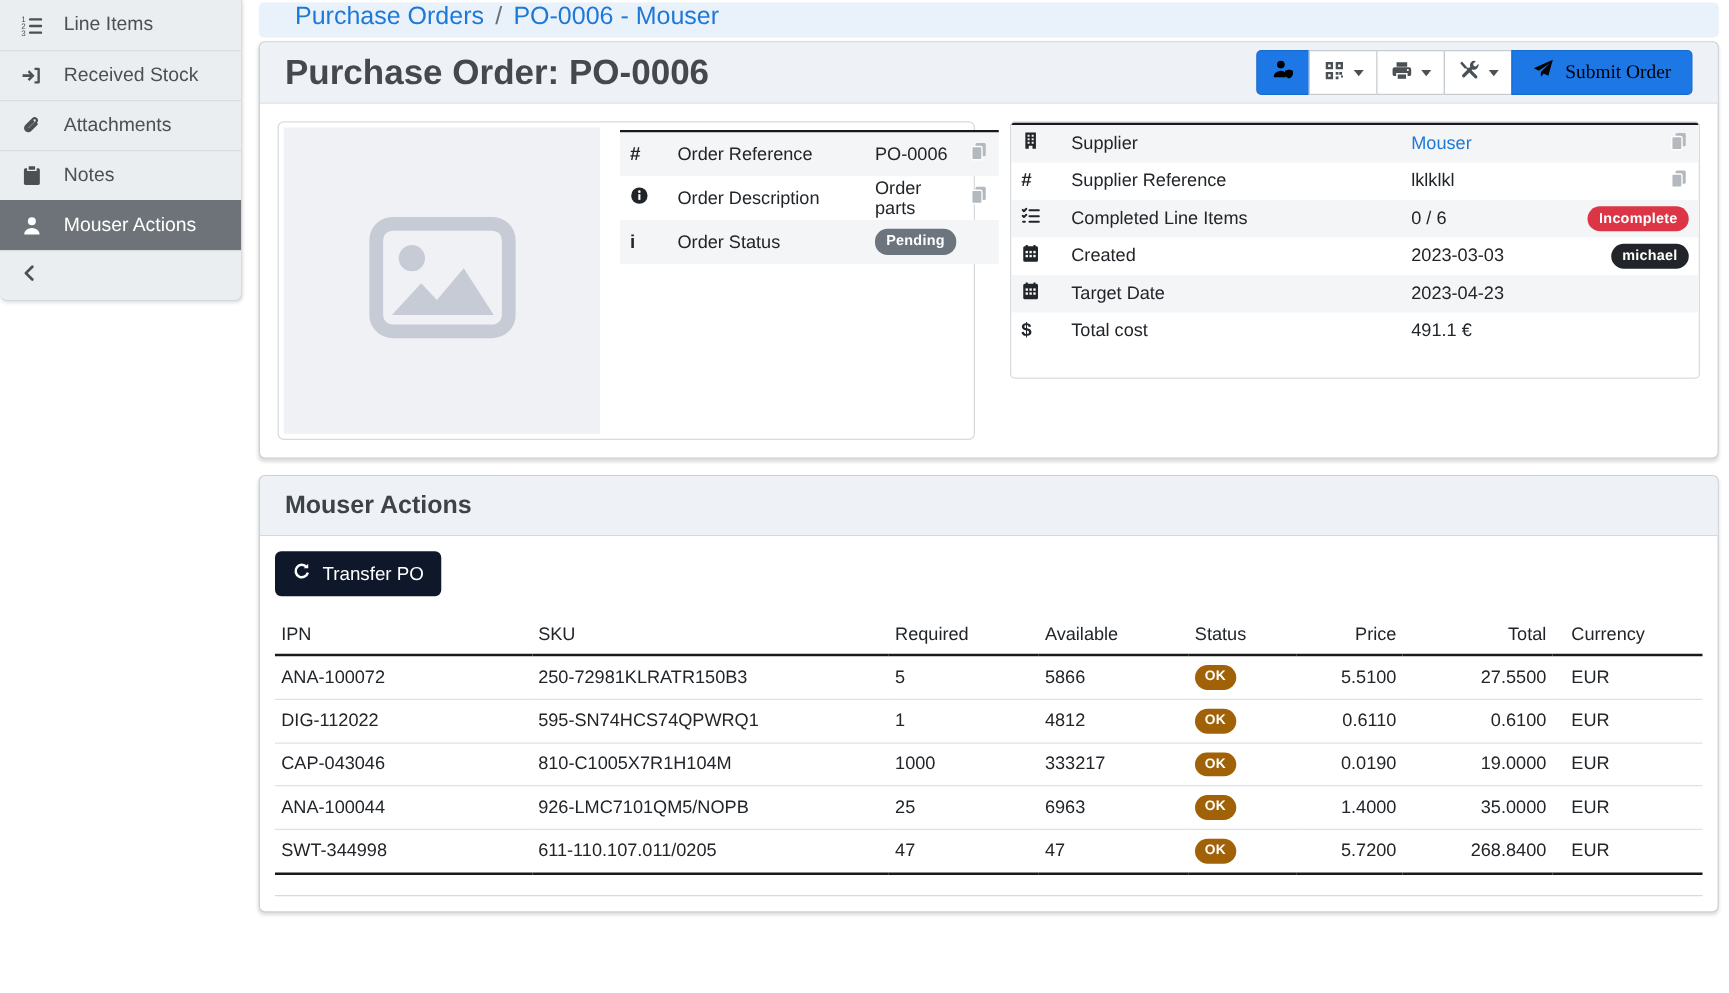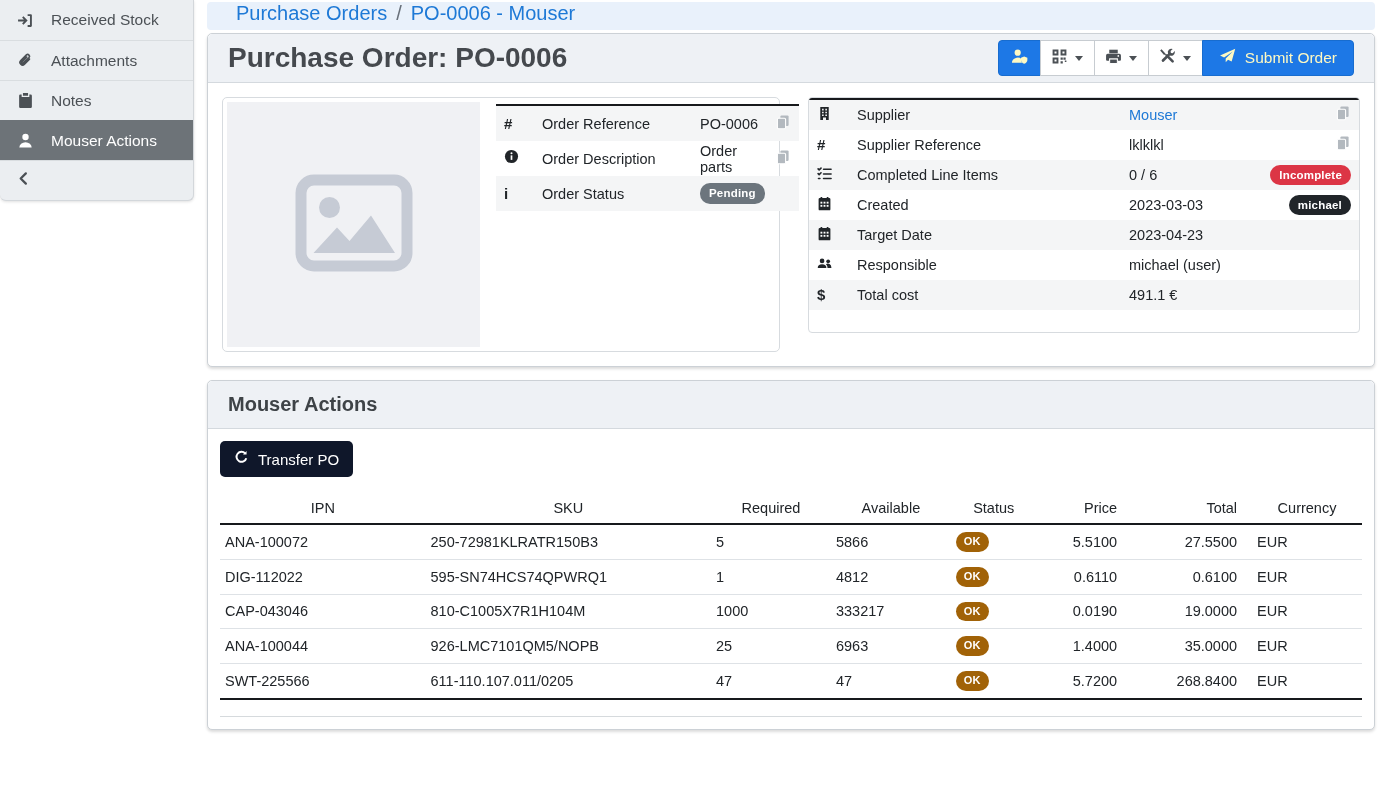--- a/index.html
+++ b/index.html
@@ -57,21 +57,21 @@
   
   .toolbar { display:flex; }
   .btn {
     height:36px; display:inline-flex; align-items:center; justify-content:center;
     background:#fff; border:1px solid #c7ccd1; color:#4b5055;
     font-size:15px; cursor:pointer; margin-left:-1px;
     font-family:inherit;
   }
   .btn:first-child { margin-left:0; border-radius:4px 0 0 4px; }
   .btn:last-child { border-radius:0 4px 4px 0; }
-  .btn-primary { background:#1d78e6; border-color:#176ccf; color:#fef9c3; }
+  .btn-primary { background:#1d78e6; border-color:#176ccf; color:#000000;font-family:Liberation Serif, serif; }
   .btn-iconsq { width:43px; }
   .btn-drop  { width:55px; gap:7px; }
   .btn-submit { padding:0 16px; gap:9px; font-size:15.5px; }
   .btn svg { width:17px; height:17px; }
   .caret { width:0; height:0; border-left:4px solid transparent; border-right:4px solid transparent; border-top:5px solid currentColor; }
 
   
   .po-body { padding:14px; display:flex; gap:28px; align-items:flex-start; }
   .left-card {
     width:558px; border:1px solid #d7dbdf; border-radius:5px;
@@ -118,34 +118,47 @@
     background:#0f172a; color:#fff; border:none; border-radius:5px;
     font-size:15px; padding:0 14px; cursor:pointer; font-family:inherit;
   }
   .transfer-btn svg { width:15px; height:15px; }
   .alert-info {
     margin-top:12px; background:#d2edf4; color:#10606e;
     border-radius:4px; padding:13px 17px; font-size:15px;
   }
   .atable { width:100%; border-collapse:collapse; margin-top:16px; font-size:14.5px; }
   .atable th {
-    text-align:center; font-weight:400; color:#212529;
+    text-align:left; font-weight:400; color:#212529;
     padding:7px 5px; border-bottom:2px solid #17191c; white-space:nowrap;
   }
   .atable td { padding:7px 5px; border-bottom:1px solid #dee2e6; }
   .atable tbody tr:last-child td { border-bottom:2px solid #17191c; }
   .atable tfoot td { border-bottom:1px solid #d6dadd; padding:8px 5px; }
   .al-right { text-align:right !important; }
   .cur-cell { padding-left:15px !important; }
 </style>
 </head>
 <body>
 
 <aside class="sidebar">
   <div id="sidebar-items">
+      <div class="sb-item">
+        <span class="sb-icon">
+          <svg viewBox="0 0 16 16" fill="currentColor">
+            <text x="0" y="5.6" font-size="6" font-family="sans-serif">1</text>
+            <text x="0" y="10.8" font-size="6" font-family="sans-serif">2</text>
+            <text x="0" y="16" font-size="6" font-family="sans-serif">3</text>
+            <rect x="5.8" y="2.4" width="10" height="1.8" rx=".9"></rect>
+            <rect x="5.8" y="7.4" width="10" height="1.8" rx=".9"></rect>
+            <rect x="5.8" y="12.4" width="10" height="1.8" rx=".9"></rect>
+          </svg>
+        </span>
+        <span>Line Items</span>
+      </div>
       <div class="sb-item">
         <span class="sb-icon">
           <svg viewBox="0 0 16 16" fill="currentColor">
             <path d="M10 2h3a1 1 0 0 1 1 1v10a1 1 0 0 1-1 1h-3v-1.8h2.2V3.8H10z"></path>
             <path d="M6.1 3.9 10 8l-3.9 4.1-1.3-1.3L6.5 9H1V7h5.5L4.8 5.2z"></path>
           </svg>
         </span>
         <span>Received Stock</span>
       </div>
       <div class="sb-item">
@@ -363,33 +376,20 @@
                       <rect x="10.3" y="9.5" width="2" height="2"></rect>
                     </g>
                   </svg></span>
               </span>
               <span class="d-label">Target Date</span>
               <span class="d-value">2023-04-23</span>
               <span class="d-extra"></span>
             </div>
             <div class="d-row">
               <span class="d-icon">
-                <span><svg viewBox="0 0 16 16" fill="currentColor">
-                    <circle cx="5.4" cy="5.2" r="2.5"></circle>
-                    <path d="M.8 12.7a4.6 4 0 0 1 9.2 0z"></path>
-                    <circle cx="11.9" cy="5.6" r="2"></circle>
-                    <path d="M11.2 12.7c0-1.7-.6-3.1-1.7-4a3.8 3.8 0 0 1 5.8 3.2v.8z"></path>
-                  </svg></span>
-              </span>
-              <span class="d-label">Responsible</span>
-              <span class="d-value">michael (user)</span>
-              <span class="d-extra"></span>
-            </div>
-            <div class="d-row">
-              <span class="d-icon">
                 <span><span class="glyph">$</span></span>
               </span>
               <span class="d-label">Total cost</span>
               <span class="d-value">491.1 €</span>
               <span class="d-extra"></span>
             </div>
           </div>
       </div>
     </div>
   </section>
@@ -456,21 +456,21 @@
               <td class="">ANA-100044</td>
               <td class="">926-LMC7101QM5/NOPB</td>
               <td class="">25</td>
               <td class="">6963</td>
               <td class=""><span class="badge badge-success">OK</span></td>
               <td class="al-right">1.4000</td>
               <td class="al-right">35.0000</td>
               <td class=" cur-cell">EUR</td>
             </tr>
             <tr>
-              <td class="">SWT-225566</td>
+              <td class="">SWT-344998</td>
               <td class="">611-110.107.011/0205</td>
               <td class="">47</td>
               <td class="">47</td>
               <td class=""><span class="badge badge-success">OK</span></td>
               <td class="al-right">5.7200</td>
               <td class="al-right">268.8400</td>
               <td class=" cur-cell">EUR</td>
             </tr>
           </tbody>
         <tfoot id="at-foot">

